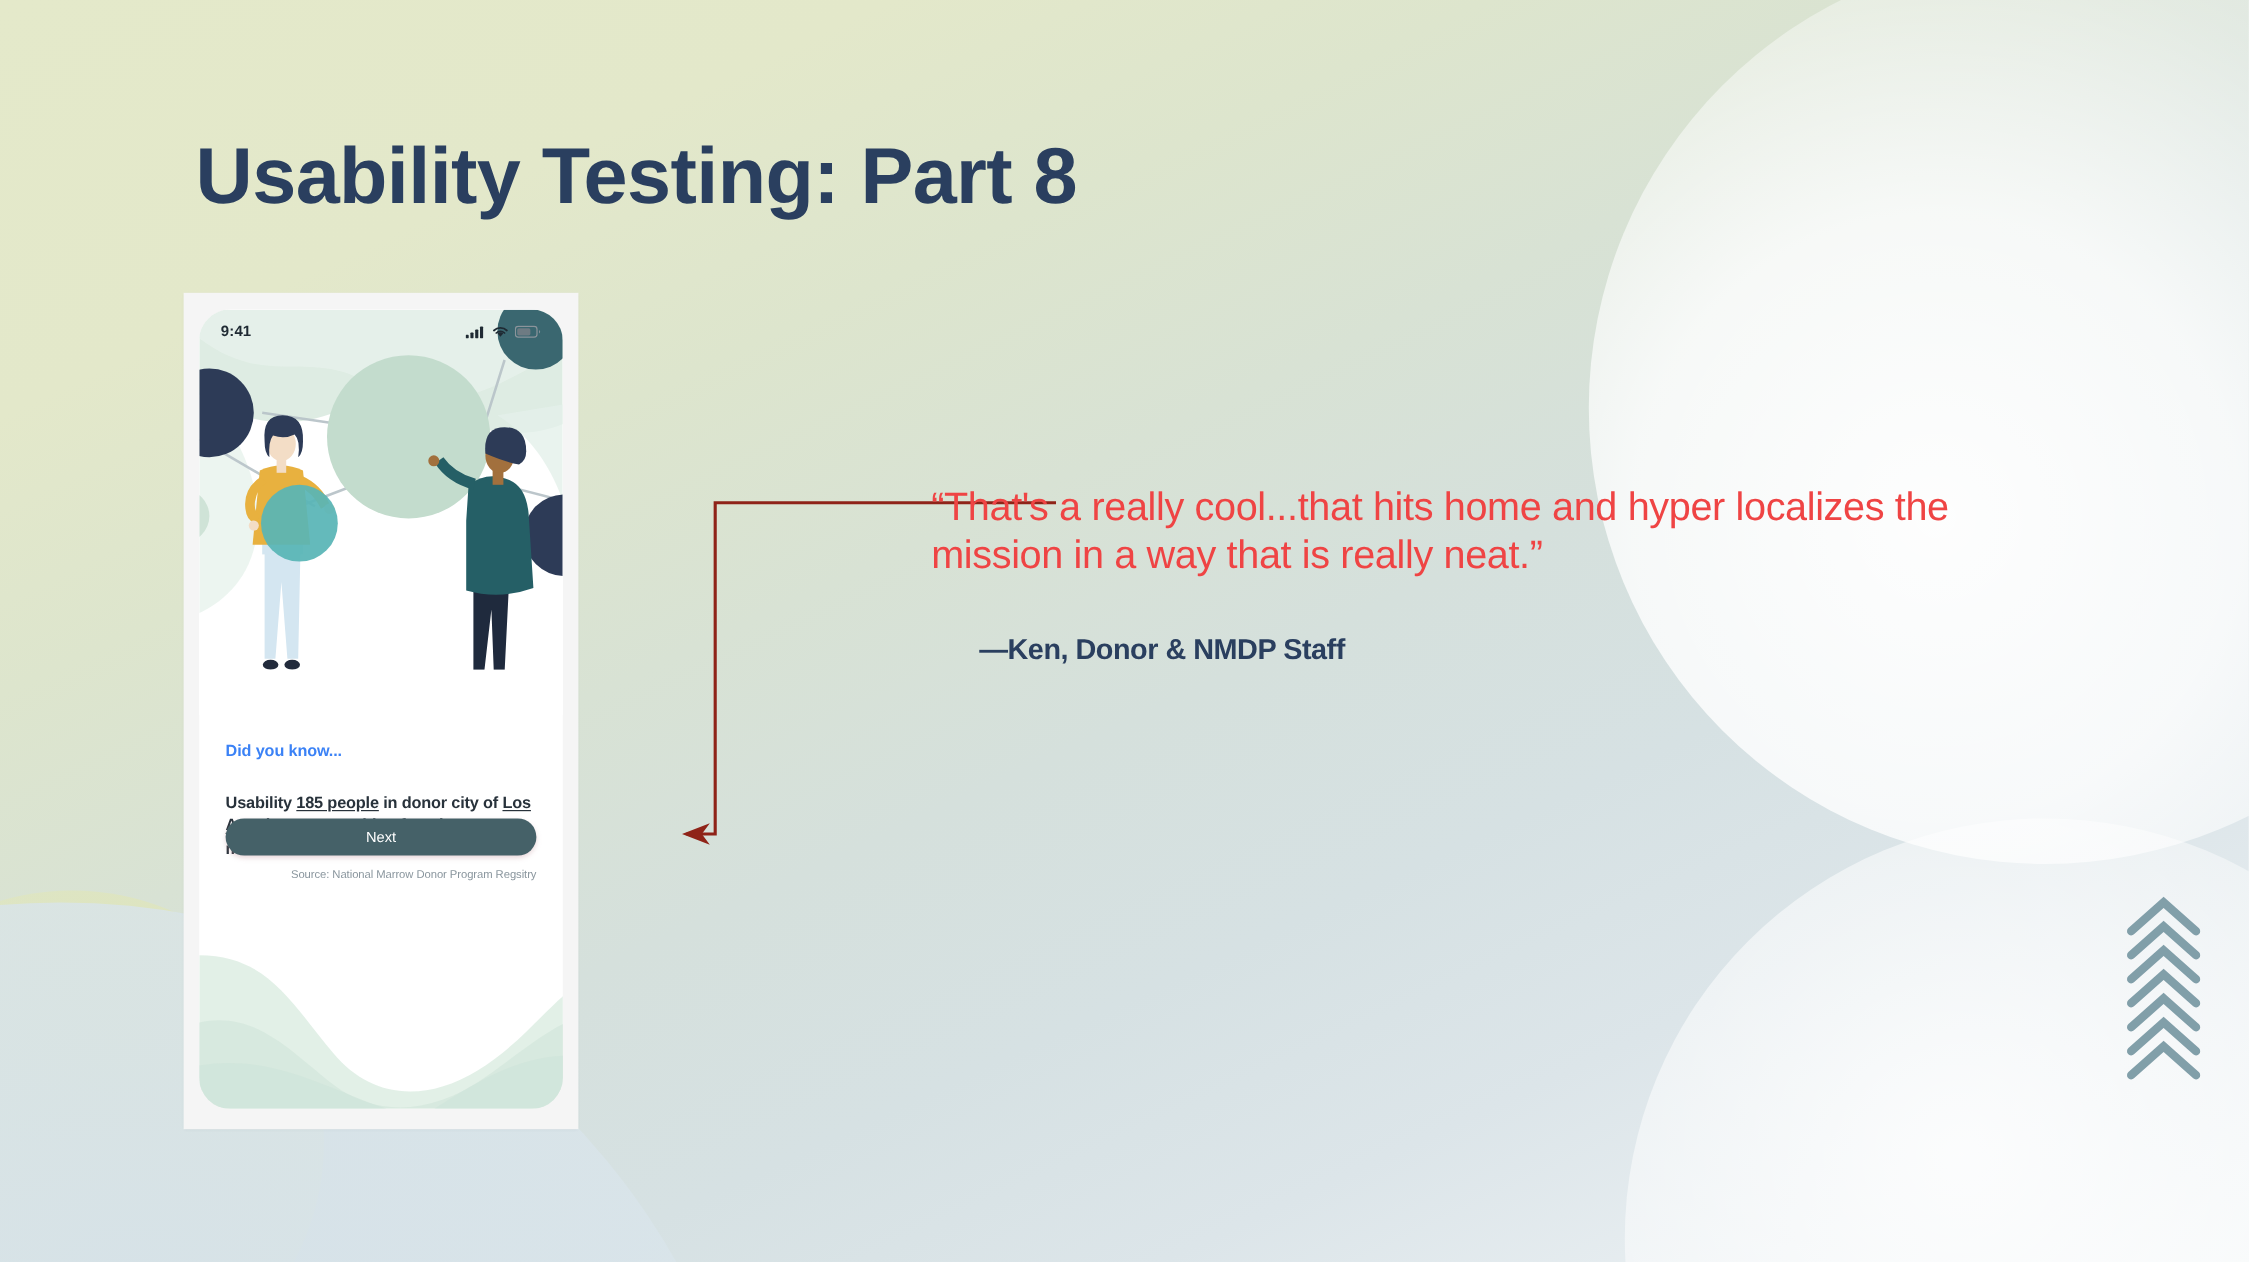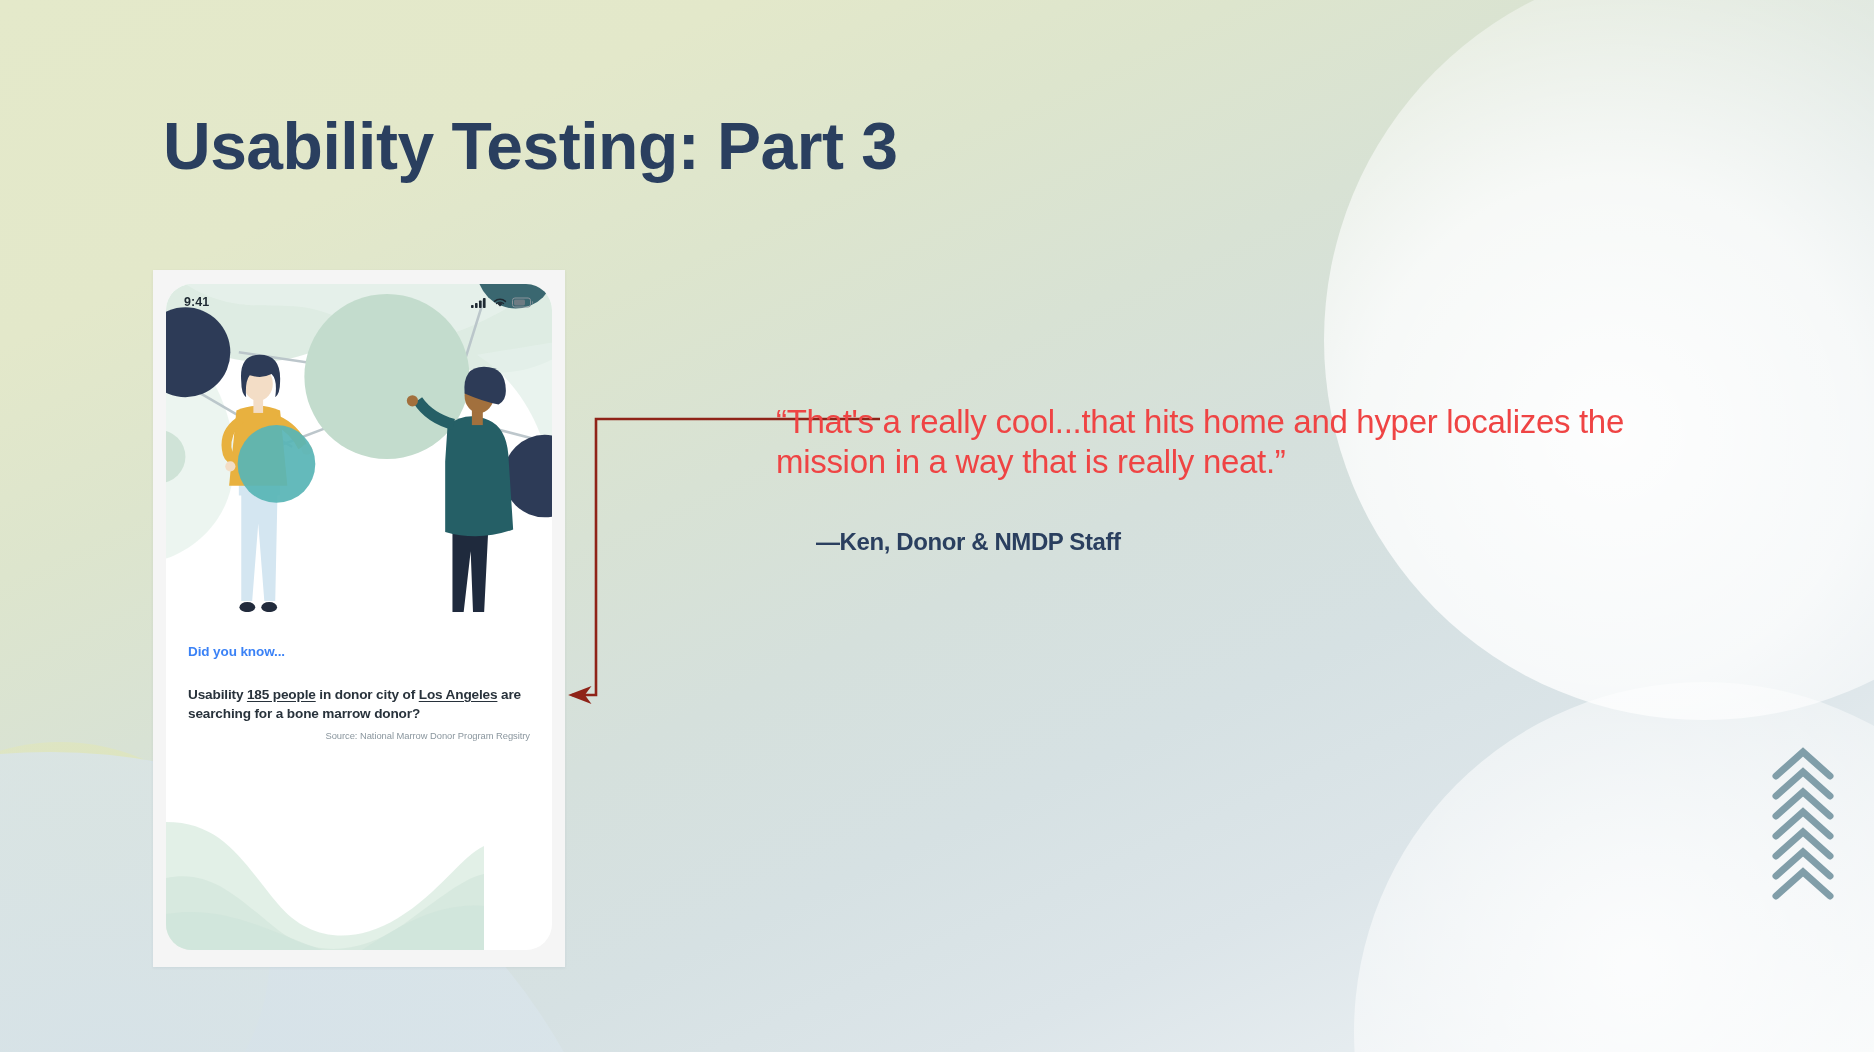--- a/index.html
+++ b/index.html
@@ -71,22 +71,22 @@
     font-size:66px;
     font-weight:bold;
     letter-spacing:-0.5px;
     color:#2a3f5f;
     white-space:nowrap;
   }
 
   
   .phone-frame {
     position:absolute;
-    left:153px; top:270px;
-    width:412px; height:697px;
+    left:153px; top:244px;
+    width:329px; height:697px;
     background:#f5f5f5;
     padding:14px 13px 17px 13px;
     box-shadow:0 1px 3px rgba(40,60,80,0.07);
   }
   .phone-screen {
     position:relative;
     width:100%; height:100%;
     background:#ffffff;
     border-radius:26px;
     overflow:hidden;
@@ -182,21 +182,21 @@
 </head>
 <body>
 
 <div class="bg">
   <div class="blob-right"></div>
   <div class="blob-bottom-left-green"></div>
   <div class="blob-bottom-left-blue"></div>
   <div class="blob-bottom-right-white"></div>
 </div>
 
-<h1 class="slide-title">Usability Testing: Part 3</h1>
+<h1 class="slide-title">Usability Testing: Part 8</h1>
 
 <div class="phone-frame">
   <div class="phone-screen">
 
     <div class="illus">
       <svg class="illus-svg" viewBox="0 0 318 338" preserveAspectRatio="xMidYMid slice">
         <defs>
           <clipPath id="illClip">
               <rect x="0" y="0" width="318" height="338"></rect>
             </clipPath>
@@ -307,20 +307,23 @@
       <path d="M0,196 C60,186 104,214 156,232 H0 Z" fill="#cfe4da" opacity="0.7"></path>
       <path d="M318,188 C268,184 228,212 196,232 H318 Z" fill="#cfe4da" opacity="0.7"></path>
     </svg>
 
     <div class="card-text">
       <div class="didyouknow">Did you know...</div>
       <div class="fact"><span>Usability </span><u>185 people</u><span> in donor city of </span><u>Los Angeles</u><span> are searching for a bone marrow donor?</span></div>
       <div class="source">Source: National Marrow Donor Program Regsitry</div>
     </div>
 
+    <div class="cta-wrap">
+      <button class="next-btn">Next</button>
+    </div>
 
   </div>
 </div>
 
 <svg class="callout">
   <defs>
     <marker id="arrowLeft" viewBox="0 0 12 12" refX="10" refY="6" markerWidth="9" markerHeight="9" orient="auto-start-reverse">
       <path d="M12,6 L0,1.4 L3.4,6 L0,10.6 Z" fill="#8f2318"></path>
     </marker>
   </defs>

